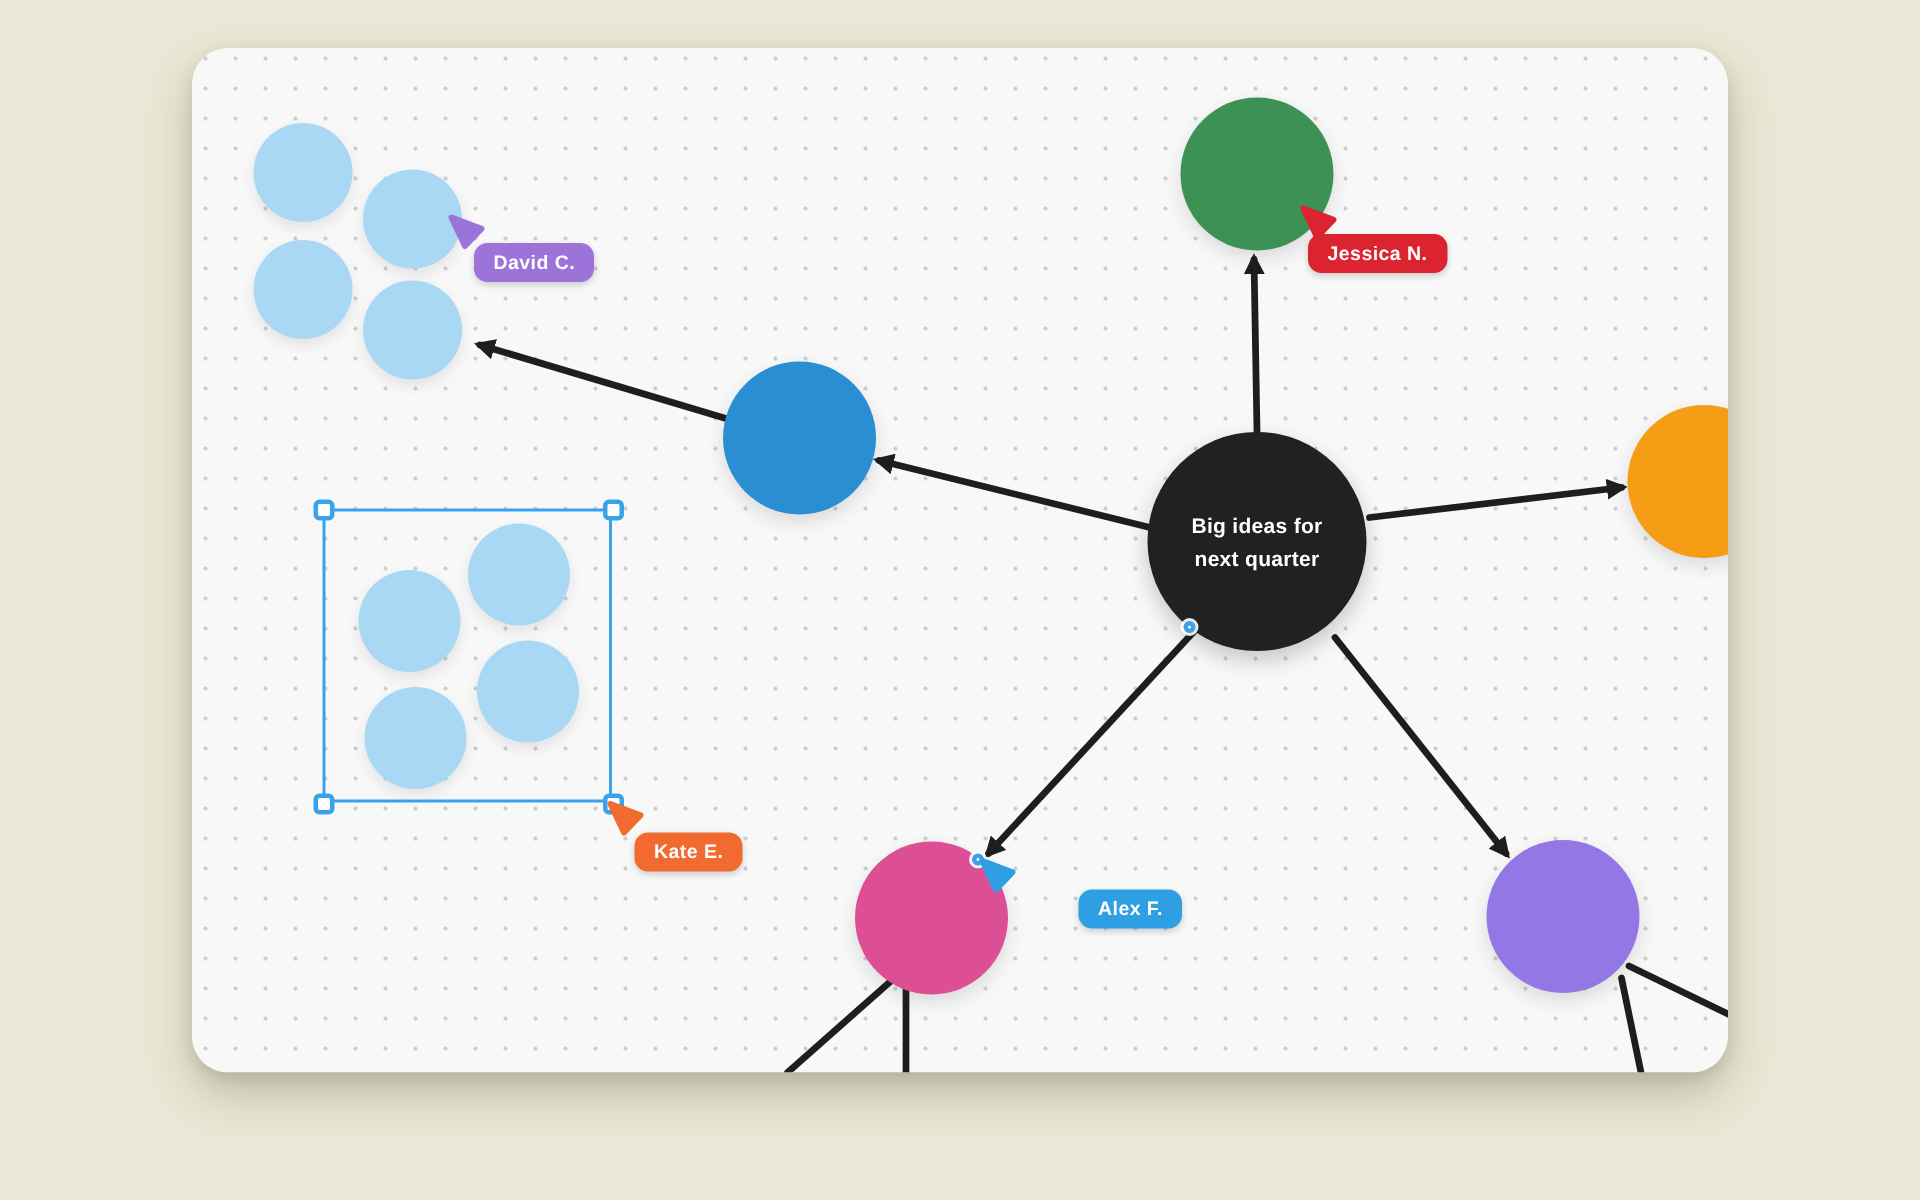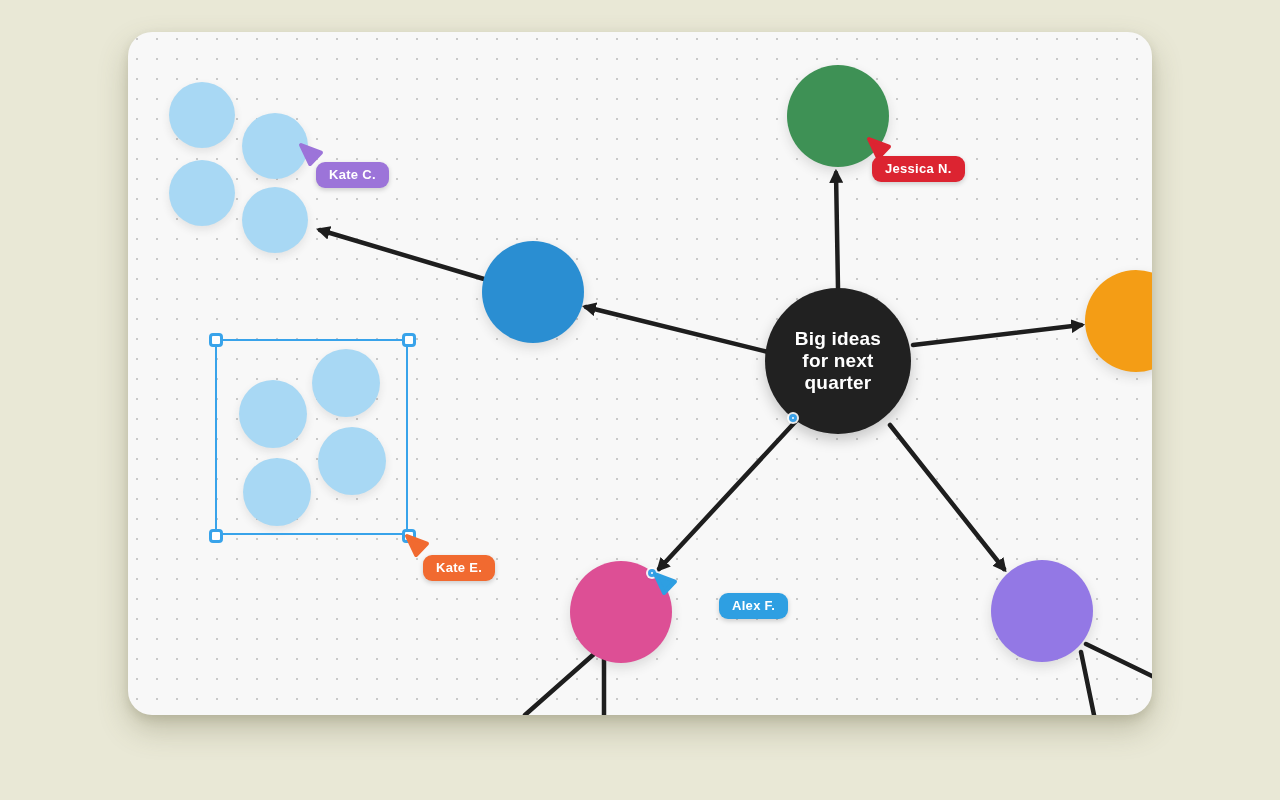--- a/index.html
+++ b/index.html
@@ -19,21 +19,21 @@
 
   .connector-layer { position:absolute; left:0; top:0; width:1024px; height:683px; z-index:1; }
 
   .circle { position:absolute; border-radius:50%; z-index:2;
             box-shadow:0 5px 12px rgba(40,40,40,0.14); }
   .sticky { box-shadow:0 4px 9px rgba(40,40,40,0.10); }
 
   .central { position:absolute; border-radius:50%; z-index:3;
              display:flex; align-items:center; justify-content:center;
              box-shadow:0 6px 14px rgba(20,20,20,0.22); }
-  .central-text { color:#ffffff; font-size:19px; line-height:22px; font-weight:700;
+  .central-text { color:#ffffff; font-size:14px; line-height:22px; font-weight:700;
                   text-align:center; width:116px; letter-spacing:0.2px; }
 
   .selection { position:absolute; border:2px solid #38a3ea; z-index:4; }
   .handle { position:absolute; width:14px; height:14px; background:#ffffff;
             border:3px solid #38a3ea; border-radius:4px; }
 
   .conn-dot { position:absolute; width:8px; height:8px; background:#ffffff;
               border:3px solid #3ba1e8; border-radius:50%; z-index:5;
               box-shadow:0 0 0 2px rgba(255,255,255,0.9), 0 1px 3px rgba(0,0,0,0.25); }
 
@@ -85,21 +85,21 @@
     <div class="circle" style="left: 659px; top: 33px; height: 102px; width: 102px; background: rgb(62, 145, 85);"></div>
     <div class="circle" style="left: 957px; top: 238px; height: 102px; width: 102px; background: rgb(244, 157, 21);"></div>
     <div class="circle" style="left: 354px; top: 209px; height: 102px; width: 102px; background: rgb(42, 142, 210);"></div>
     <div class="circle" style="left: 442px; top: 529px; height: 102px; width: 102px; background: rgb(221, 79, 149);"></div>
     <div class="circle" style="left: 863px; top: 528px; height: 102px; width: 102px; background: rgb(147, 120, 229);"></div>
     <div class="conn-dot" style="left: 661px; top: 382px;"></div>
     <div class="conn-dot" style="left: 520px; top: 537px;"></div>
     <div class="cursor-wrap" style="left: 170px; top: 110px;"><svg width="27" height="27" viewBox="0 0 27 27">
         <path d="M3 3 L23 10.5 L12 22 Z" fill="#9c74d9" stroke="#9c74d9" stroke-width="4" stroke-linejoin="round"></path>
       </svg></div>
-    <div class="chip" style="left: 188px; top: 130px; background: rgb(156, 116, 217);">Kate C.</div>
+    <div class="chip" style="left: 188px; top: 130px; background: rgb(156, 116, 217);">David C.</div>
     <div class="cursor-wrap" style="left: 738px; top: 104px;"><svg width="27" height="27" viewBox="0 0 27 27">
         <path d="M3 3 L23 10.5 L12 22 Z" fill="#dc2431" stroke="#dc2431" stroke-width="4" stroke-linejoin="round"></path>
       </svg></div>
     <div class="chip" style="left: 744px; top: 124px; background: rgb(220, 36, 49);">Jessica N.</div>
     <div class="cursor-wrap" style="left: 276px; top: 501px;"><svg width="27" height="27" viewBox="0 0 27 27">
         <path d="M3 3 L23 10.5 L12 22 Z" fill="#f16a30" stroke="#f16a30" stroke-width="4" stroke-linejoin="round"></path>
       </svg></div>
     <div class="chip" style="left: 295px; top: 523px; background: rgb(241, 106, 48); text-align: right;">Kate E.</div>
     <div class="cursor-wrap" style="left: 524px; top: 539px;"><svg width="27" height="27" viewBox="0 0 27 27">
         <path d="M3 3 L23 10.5 L12 22 Z" fill="#2e9fe2" stroke="#2e9fe2" stroke-width="4" stroke-linejoin="round"></path>

